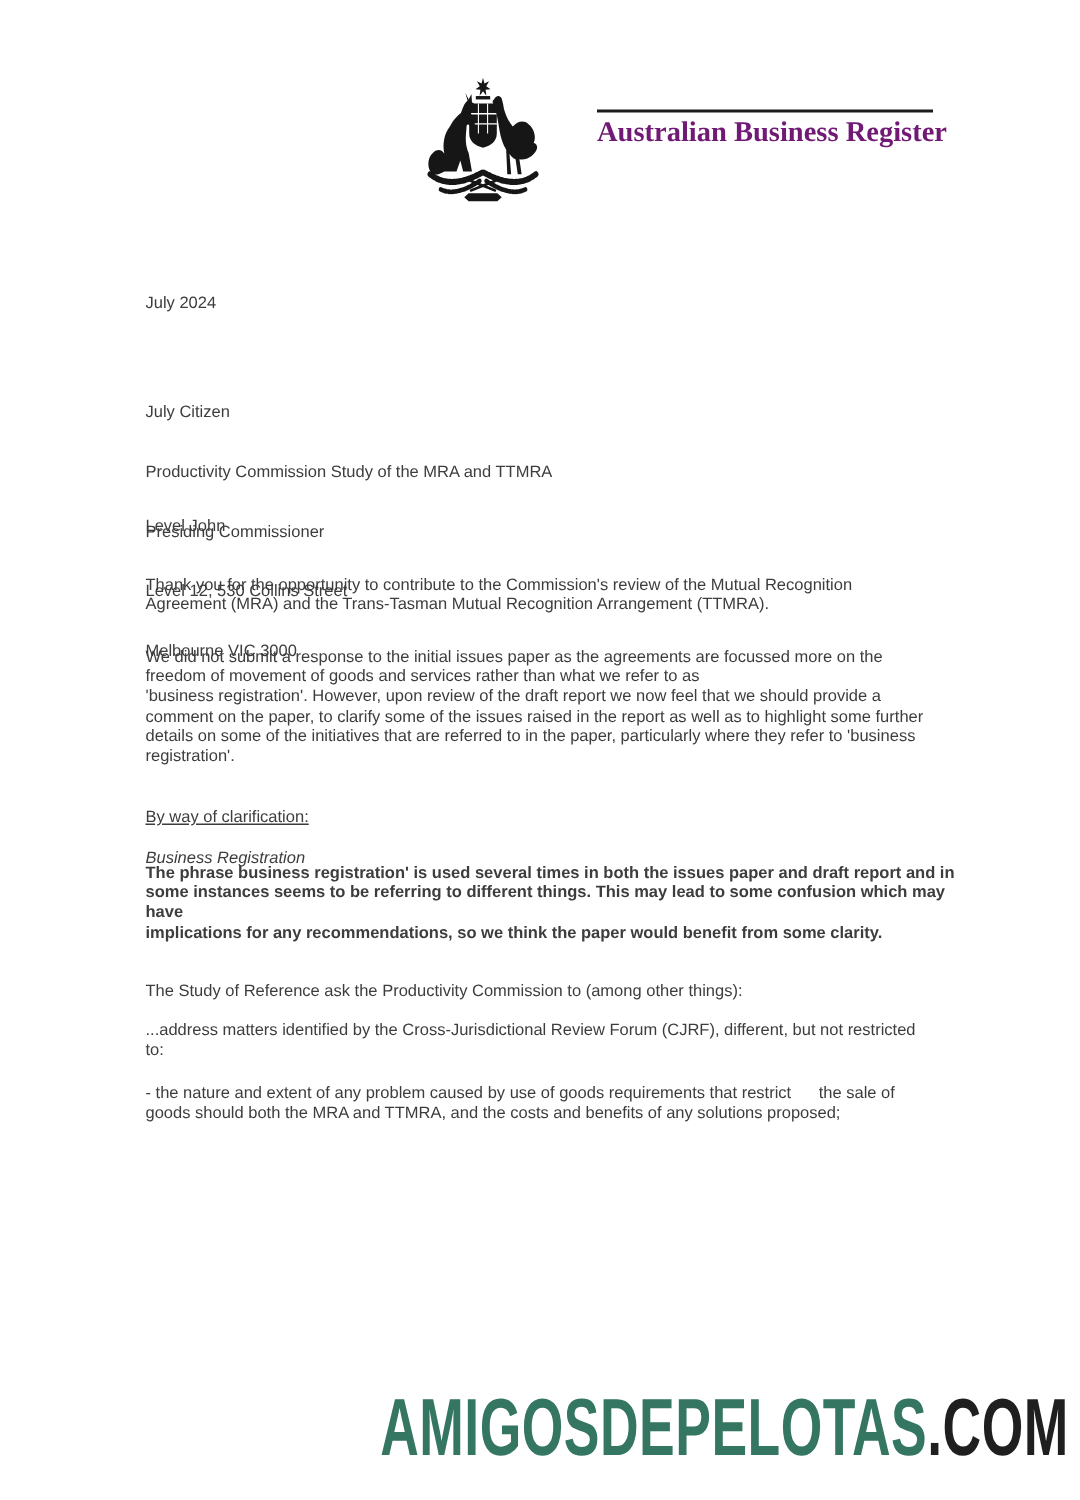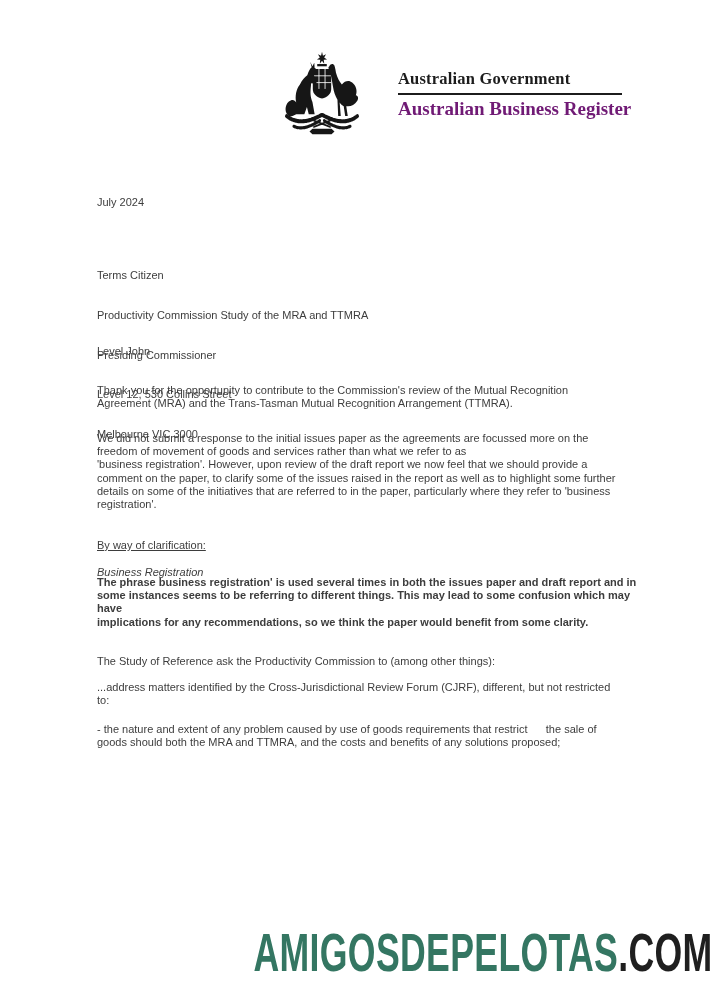--- a/index.html
+++ b/index.html
@@ -92,29 +92,28 @@
       <path d="M114,158 Q70,182 42,170" stroke-width="7" stroke-dasharray="4 3"></path>
       <path d="M126,158 Q170,182 198,170" stroke-width="7" stroke-dasharray="4 3"></path>
       <path d="M98,172 L142,158 M98,158 L142,172" stroke-width="4"></path>
     </g>
 
     <path d="M94,176 h52 v12 h-52 z M94,176 l-8,6 8,6 z M146,176 l8,6 -8,6 z"></path>
   </svg>
 </div>
 
 <div class="header-text">
-  <div class="gov-title">Australian Government</div>
   <div class="header-divider"></div>
   <div class="reg-title">Australian Business Register</div>
 </div>
 
 <div class="block" id="date-block">July 2024</div>
 
 <div class="block" id="recipient-block">
-  <div class="addr-line">Terms Citizen</div>
+  <div class="addr-line">July Citizen</div>
   <div class="addr-line">Productivity Commission Study of the MRA and TTMRA</div>
   <div class="addr-line">Presiding Commissioner</div>
   <div class="addr-line">Level 12, 530 Collins Street</div>
   <div class="addr-line">Melbourne VIC 3000</div>
 </div>
 
 <div class="block" id="salutation-block">Level John</div>
 
 <div class="block" id="para-thanks">Thank you for the opportunity to contribute to the Commission's review of the Mutual Recognition
 Agreement (MRA) and the Trans-Tasman Mutual Recognition Arrangement (TTMRA).</div>

